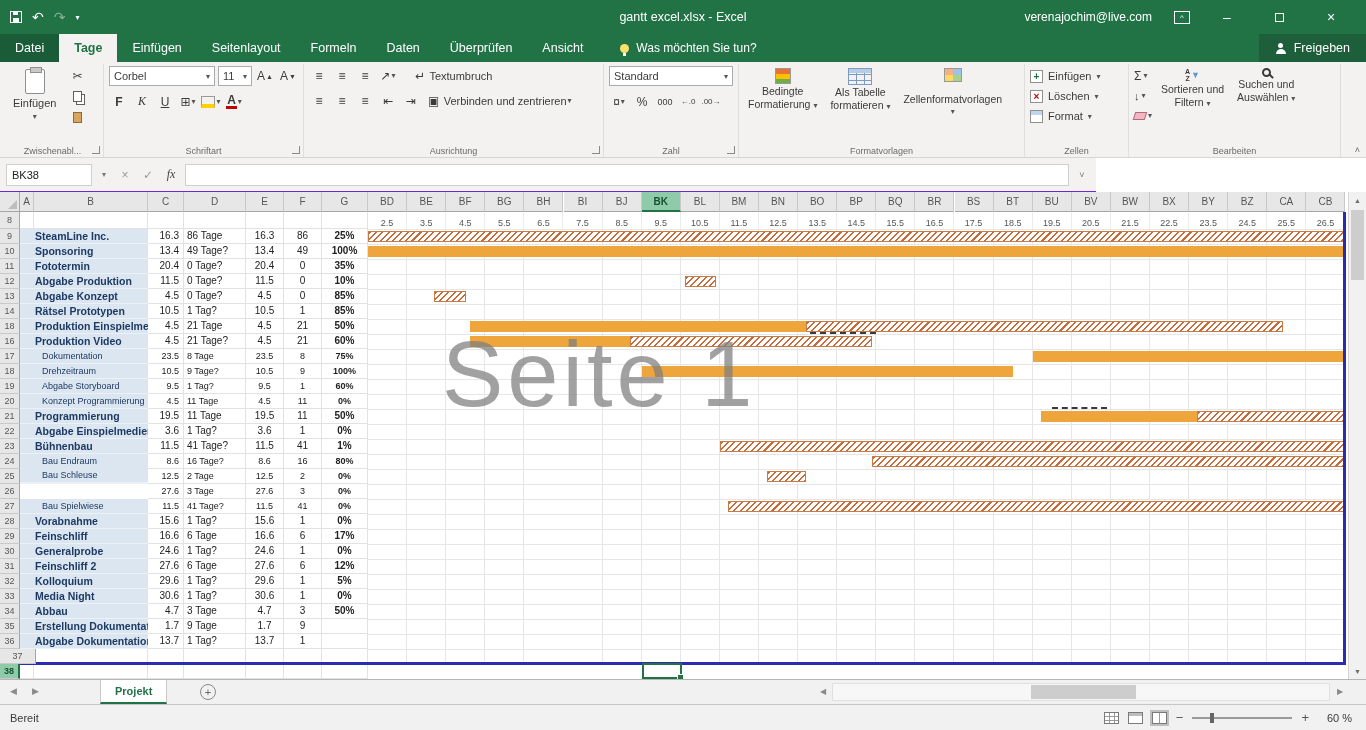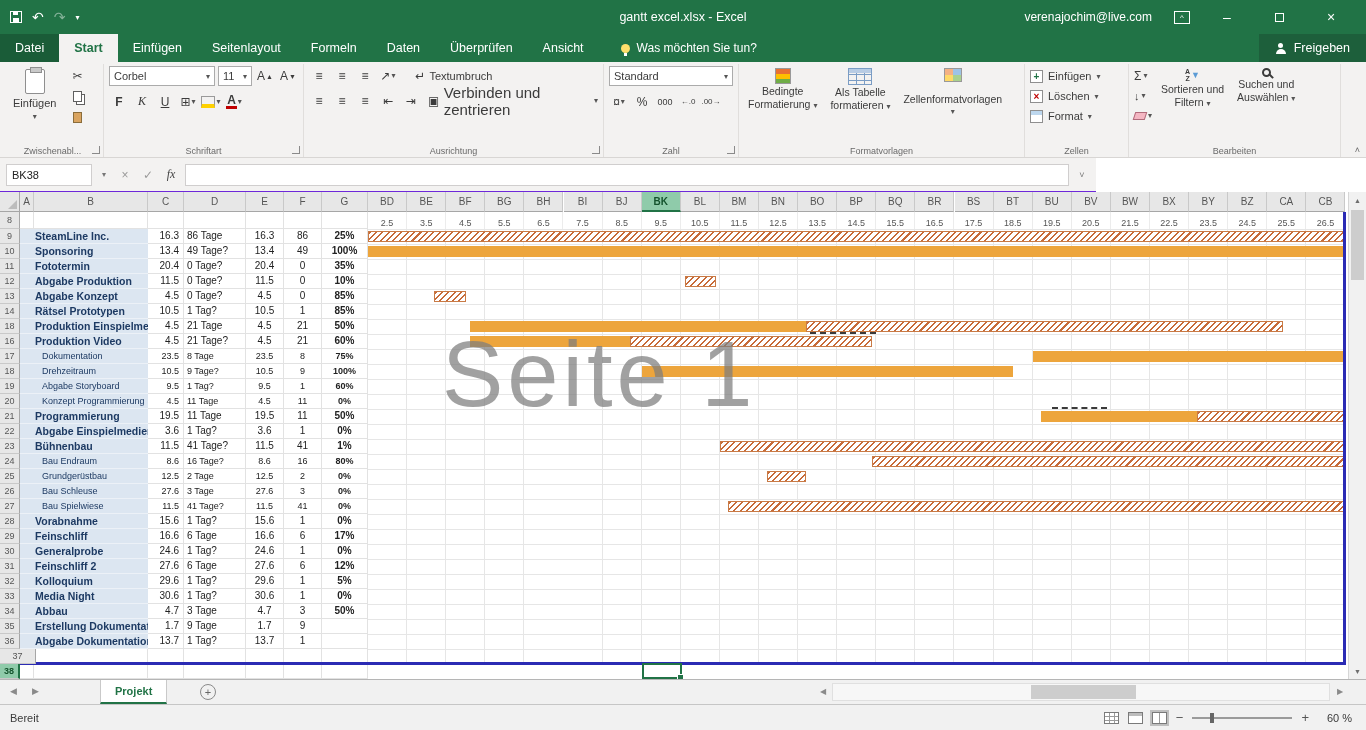--- a/index.html
+++ b/index.html
@@ -161,21 +161,21 @@
       <span class="tb-user">verenajochim@live.com</span>
       <span class="ic-ribbonopt">^</span>
       <span class="winbtn">–</span>
       <span class="winbtn"><span class="ic-max"></span></span>
       <span class="winbtn">×</span>
     </div>
   </div>
 
   <div class="tabrow">
     <div class="tab file">Datei</div>
-    <div class="tab active">Start</div>
+    <div class="tab active">Tage</div>
     <div class="tab">Einfügen</div>
     <div class="tab">Seitenlayout</div>
     <div class="tab">Formeln</div>
     <div class="tab">Daten</div>
     <div class="tab">Überprüfen</div>
     <div class="tab">Ansicht</div>
     <div class="tellme">
       <span class="ic-bulb"></span>
       <span>Was möchten Sie tun?</span>
     </div>
@@ -247,21 +247,21 @@
           <div class="sbtn">≡</div>
           <div class="sbtn">↗<span class="caret">▾</span></div>
           <div class="sbtn" style="margin-left:14px">↵&nbsp;<span style="font-size:11px">Textumbruch</span></div>
         </div>
         <div class="hrow">
           <div class="sbtn">≡</div>
           <div class="sbtn">≡</div>
           <div class="sbtn">≡</div>
           <div class="sbtn">⇤</div>
           <div class="sbtn">⇥</div>
-          <div class="sbtn" style="margin-left:4px">▣&nbsp;<span style="font-size:15px">Verbinden und zentrieren</span><span class="caret">▾</span></div>
+          <div class="sbtn" style="margin-left:4px">▣&nbsp;<span style="font-size:11px">Verbinden und zentrieren</span><span class="caret">▾</span></div>
         </div>
       </div>
       <div class="grp-label">Ausrichtung</div>
       <span class="launcher"></span>
     </div>
 
     <div class="grp" style="width:135px">
       <div class="vstack2" style="width:100%">
         <div class="combo" style="width:100%">
             <span>Standard</span>
@@ -508,21 +508,21 @@
       <div class="cell vd sub" style="left: 184px; top: 262px; width: 62px; height: 15px;">16 Tage?</div>
       <div class="cell ve sub" style="left: 246px; top: 262px; width: 38px; height: 15px;">8.6</div>
       <div class="cell vf sub" style="left: 284px; top: 262px; width: 38px; height: 15px;">16</div>
       <div class="cell vg sub" style="left: 322px; top: 262px; width: 46px; height: 15px;">80%</div>
       <div class="taskcell sub" style="left: 20px; top: 277px; width: 128px; height: 15px;">Grundgerüstbau</div>
       <div class="cell vc sub" style="left: 148px; top: 277px; width: 36px; height: 15px;">12.5</div>
       <div class="cell vd sub" style="left: 184px; top: 277px; width: 62px; height: 15px;">2 Tage</div>
       <div class="cell ve sub" style="left: 246px; top: 277px; width: 38px; height: 15px;">12.5</div>
       <div class="cell vf sub" style="left: 284px; top: 277px; width: 38px; height: 15px;">2</div>
       <div class="cell vg sub" style="left: 322px; top: 277px; width: 46px; height: 15px;">0%</div>
-      <div class="taskcell sub" style="left: 20px; top: 292px; width: 128px; height: 15px;">Bau Schleuse</div>
+      <div class="taskcell sub" style="left: 20px; top: 276px; width: 128px; height: 15px;">Bau Schleuse</div>
       <div class="cell vc sub" style="left: 148px; top: 292px; width: 36px; height: 15px;">27.6</div>
       <div class="cell vd sub" style="left: 184px; top: 292px; width: 62px; height: 15px;">3 Tage</div>
       <div class="cell ve sub" style="left: 246px; top: 292px; width: 38px; height: 15px;">27.6</div>
       <div class="cell vf sub" style="left: 284px; top: 292px; width: 38px; height: 15px;">3</div>
       <div class="cell vg sub" style="left: 322px; top: 292px; width: 46px; height: 15px;">0%</div>
       <div class="taskcell sub" style="left: 20px; top: 307px; width: 128px; height: 15px;">Bau Spielwiese</div>
       <div class="cell vc sub" style="left: 148px; top: 307px; width: 36px; height: 15px;">11.5</div>
       <div class="cell vd sub" style="left: 184px; top: 307px; width: 62px; height: 15px;">41 Tage?</div>
       <div class="cell ve sub" style="left: 246px; top: 307px; width: 38px; height: 15px;">11.5</div>
       <div class="cell vf sub" style="left: 284px; top: 307px; width: 38px; height: 15px;">41</div>

